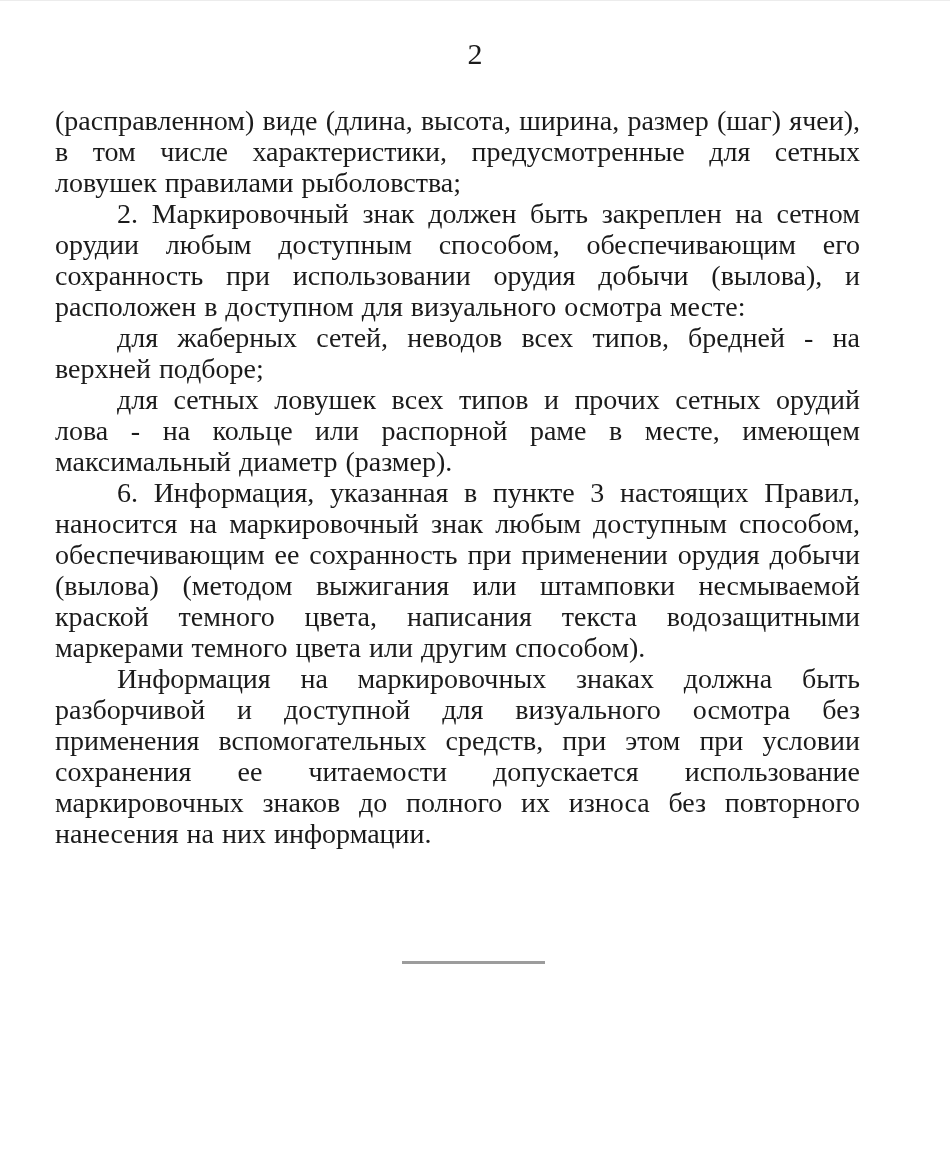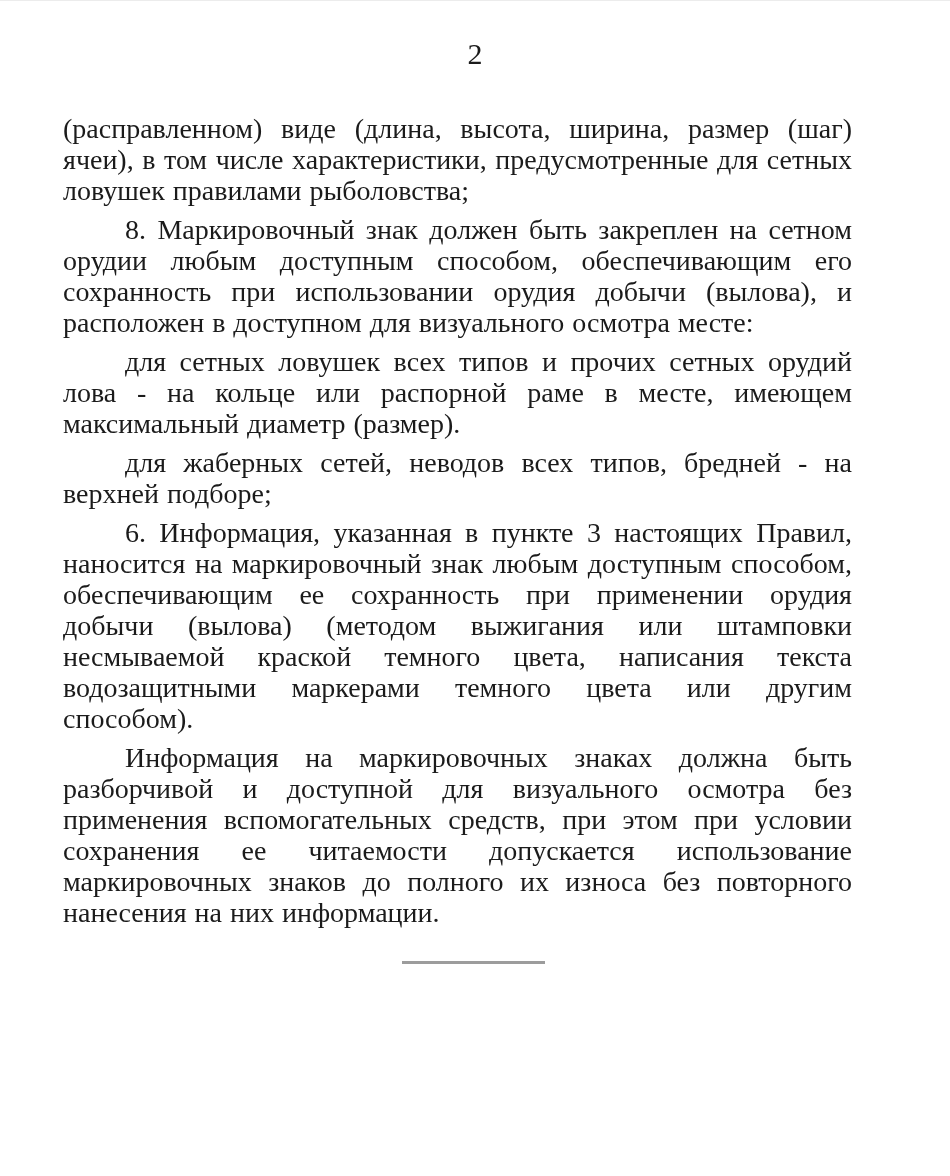--- a/index.html
+++ b/index.html
@@ -33,21 +33,21 @@
     top: 104px;
     left: 55px;
     width: 805px;
     font-size: 28px;
     line-height: 31px;
     text-align: justify;
     word-spacing: 1px;
     color: #1b1b1b;
   }
   .doc-body p.para {
-    margin: 8px;
+    margin: 0;
     padding: 0;
   }
   .doc-body p.para.indent {
     text-indent: 62px;
   }
   .separator {
     position: absolute;
     top: 960px;
     left: 402px;
     width: 143px;
@@ -56,21 +56,21 @@
   }
 </style>
 </head>
 <body>
 
 <div class="page">
   <div class="page-number">2</div>
 
   <div class="doc-body">
       <p class="para">(расправленном) виде (длина, высота, ширина, размер (шаг) ячеи), в том числе характеристики, предусмотренные для сетных ловушек правилами рыболовства;</p>
-      <p class="para indent">8. Маркировочный знак должен быть закреплен на сетном орудии любым доступным способом, обеспечивающим его сохранность при использовании орудия добычи (вылова), и расположен в доступном для визуального осмотра месте:</p>
+      <p class="para indent">2. Маркировочный знак должен быть закреплен на сетном орудии любым доступным способом, обеспечивающим его сохранность при использовании орудия добычи (вылова), и расположен в доступном для визуального осмотра месте:</p>
+      <p class="para indent">для жаберных сетей, неводов всех типов, бредней - на верхней подборе;</p>
       <p class="para indent">для сетных ловушек всех типов и прочих сетных орудий лова - на кольце или распорной раме в месте, имеющем максимальный диаметр (размер).</p>
-      <p class="para indent">для жаберных сетей, неводов всех типов, бредней - на верхней подборе;</p>
       <p class="para indent">6. Информация, указанная в пункте 3 настоящих Правил, наносится на маркировочный знак любым доступным способом, обеспечивающим ее сохранность при применении орудия добычи (вылова) (методом выжигания или штамповки несмываемой краской темного цвета, написания текста водозащитными маркерами темного цвета или другим способом).</p>
       <p class="para indent">Информация на маркировочных знаках должна быть разборчивой и доступной для визуального осмотра без применения вспомогательных средств, при этом при условии сохранения ее читаемости допускается использование маркировочных знаков до полного их износа без повторного нанесения на них информации.</p>
     </div>
 
   <div class="separator"></div>
 </div>
 
 </body></html>

